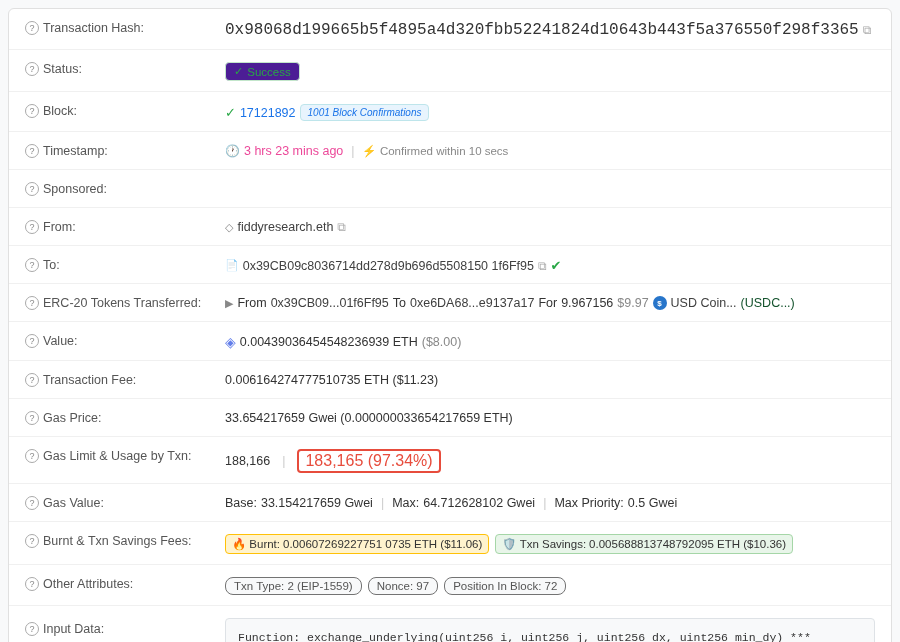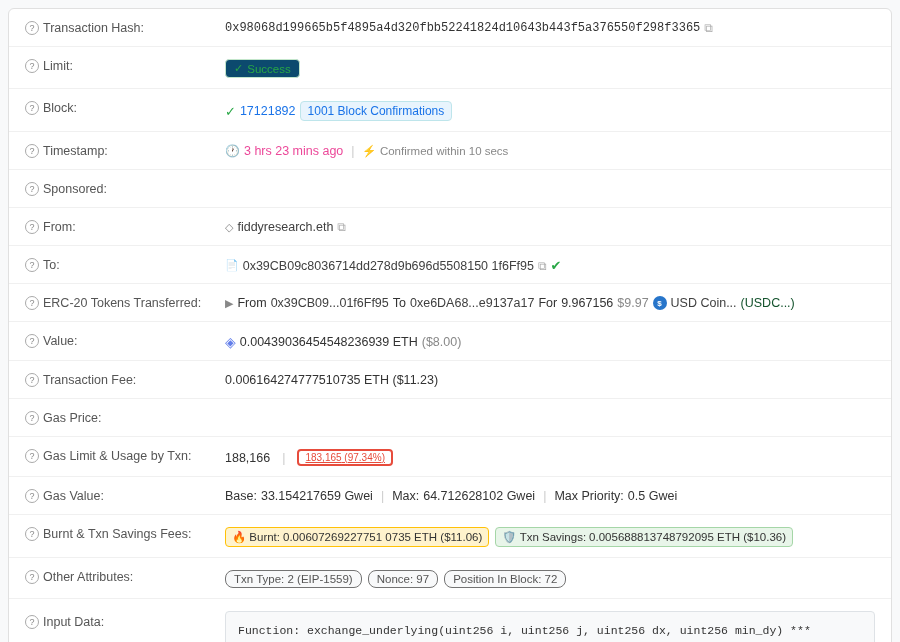--- a/index.html
+++ b/index.html
@@ -49,21 +49,21 @@
     .value-col {
       flex: 1;
       display: flex;
       align-items: center;
       flex-wrap: wrap;
       gap: 4px;
       padding-top: 2px;
       font-size: 12.5px;
     }
     .badge-success {
-      background: #0c4a6e;
+      background: #4c1d95;
       color: #28a745;
       border: 1px solid #c3e6cb;
       border-radius: 4px;
       padding: 2px 8px;
       font-size: 11.5px;
       display: inline-flex;
       align-items: center;
       gap: 4px;
     }
     .badge-success::before {
@@ -75,21 +75,22 @@
       color: #1a73e8;
       text-decoration: none;
       font-weight: 500;
     }
     .block-confirmations {
       background: #e8f4fd;
       color: #1a73e8;
       border: 1px solid #bee5eb;
       border-radius: 4px;
       padding: 2px 7px;
-      font-size: 12px;
+      font-size: 10px;
+      font-style: italic;
     }
     .clock-icon {
       color: #888;
       font-size: 12px;
     }
     .timestamp-text { color: #ec4899; }
     .confirmed-badge {
       display: inline-flex;
       align-items: center;
       gap: 3px;
@@ -101,33 +102,32 @@
       cursor: pointer;
       font-size: 12px;
     }
     .verified-icon {
       color: #28a745;
       font-size: 13px;
     }
     .erc20-arrow { color: #888; font-size: 11px; }
     .mono {
       font-family: 'Courier New', Courier, monospace;
-      font-size: 12px;
+      font-size: 16px;
     }
     .eth-diamond {
       color: #627eea;
       font-size: 14px;
     }
     .gas-highlight {
       border: 2px solid #e74c3c;
       border-radius: 4px;
       padding: 1px 6px;
       color: #e74c3c;
-      font-size: 10px;
-      text-decoration: underline;
+      font-size: 16px;
     }
     .gas-row-values {
       display: flex;
       align-items: center;
       gap: 8px;
       flex-wrap: wrap;
     }
     .fire-badge {
       background: #fff3cd;
       border: 1px solid #ffc107;
@@ -200,21 +200,21 @@
     </div>
     <div class="value-col">
       <span class="mono">0x98068d199665b5f4895a4d320fbb52241824d10643b443f5a376550f298f3365</span>
       <span class="copy-icon">⧉</span>
     </div>
   </div>
 
   <div class="row">
     <div class="label-col">
       <span class="help-icon">?</span>
-      <span>Limit:</span>
+      <span>Status:</span>
     </div>
     <div class="value-col">
       <span class="badge-success">Success</span>
     </div>
   </div>
 
   <div class="row">
     <div class="label-col">
       <span class="help-icon">?</span>
       <span>Block:</span>
@@ -315,20 +315,23 @@
     <div class="value-col">
       <span>0.006164274777510735 ETH ($11.23)</span>
     </div>
   </div>
 
   <div class="row">
     <div class="label-col">
       <span class="help-icon">?</span>
       <span>Gas Price:</span>
     </div>
+    <div class="value-col">
+      <span>33.654217659 Gwei (0.000000033654217659 ETH)</span>
+    </div>
   </div>
 
   <div class="row">
     <div class="label-col">
       <span class="help-icon">?</span>
       <span>Gas Limit &amp; Usage by Txn:</span>
     </div>
     <div class="value-col gas-row-values">
       <span>188,166</span>
       <span class="pipe">|</span>

